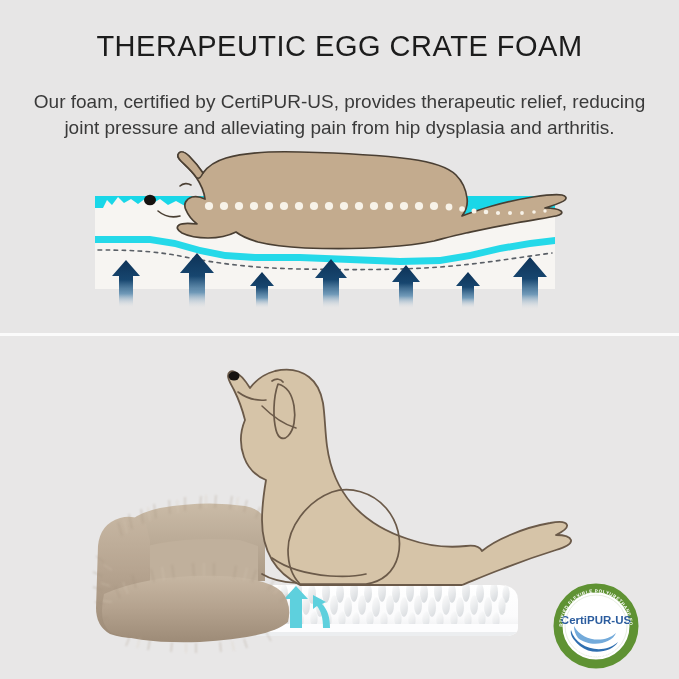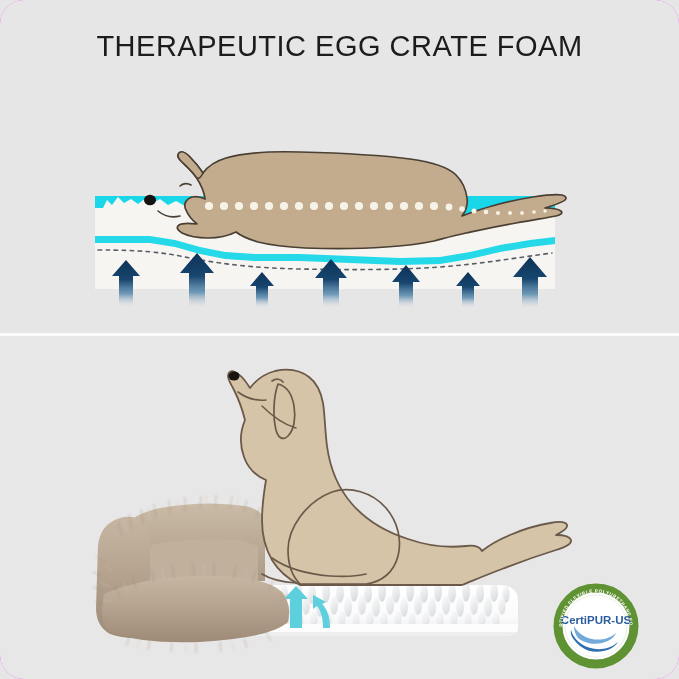--- a/index.html
+++ b/index.html
@@ -3,21 +3,21 @@
 <meta charset="utf-8">
 <style>
   html,body{margin:0;padding:0;}
   body{
     width:679px;height:679px;
     background:#e7e6e6;
     font-family:"Liberation Sans", sans-serif;
     overflow:hidden;
     position:relative;
   }
-  #page{position:relative;width:679px;height:679px;overflow:hidden;background:#d946ef;border-radius:24px;}
+  #page{position:relative;width:679px;height:679px;overflow:hidden;background:#d946ef;}
 
   .panel{position:absolute;left:0;width:679px;overflow:hidden;}
   #panel-top{top:0;height:336px;background:#e7e6e6;}
   #panel-bottom{top:336px;height:343px;background:#e8e7e7;text-decoration:underline;}
 
   .divider{
     position:absolute;left:0;top:333px;width:679px;height:4px;
     background:#fbfbfb;
   }
 
@@ -45,20 +45,21 @@
 </style>
 </head>
 <body>
 
 <div id="page">
 
   <section class="panel" id="panel-top">
 
     <h1 class="headline" id="title-top">THERAPEUTIC EGG CRATE FOAM</h1>
 
+    <p id="subtitle">Our foam, certified by CertiPUR-US, provides therapeutic relief, reducing joint pressure and alleviating pain from hip dysplasia and arthritis.</p>
 
     <svg class="art" id="art-top" viewBox="0 0 679 336" xmlns="http://www.w3.org/2000/svg">
       <defs>
         <linearGradient id="arrowGrad" x1="0" y1="0" x2="0" y2="1">
           <stop offset="0%" stop-color="#0d3257"></stop>
           <stop offset="42%" stop-color="#17466f"></stop>
           <stop offset="72%" stop-color="#4f84ab" stop-opacity="0.78"></stop>
           <stop offset="100%" stop-color="#cfd9e2" stop-opacity="0"></stop>
         </linearGradient>
         <clipPath id="slabClip">

